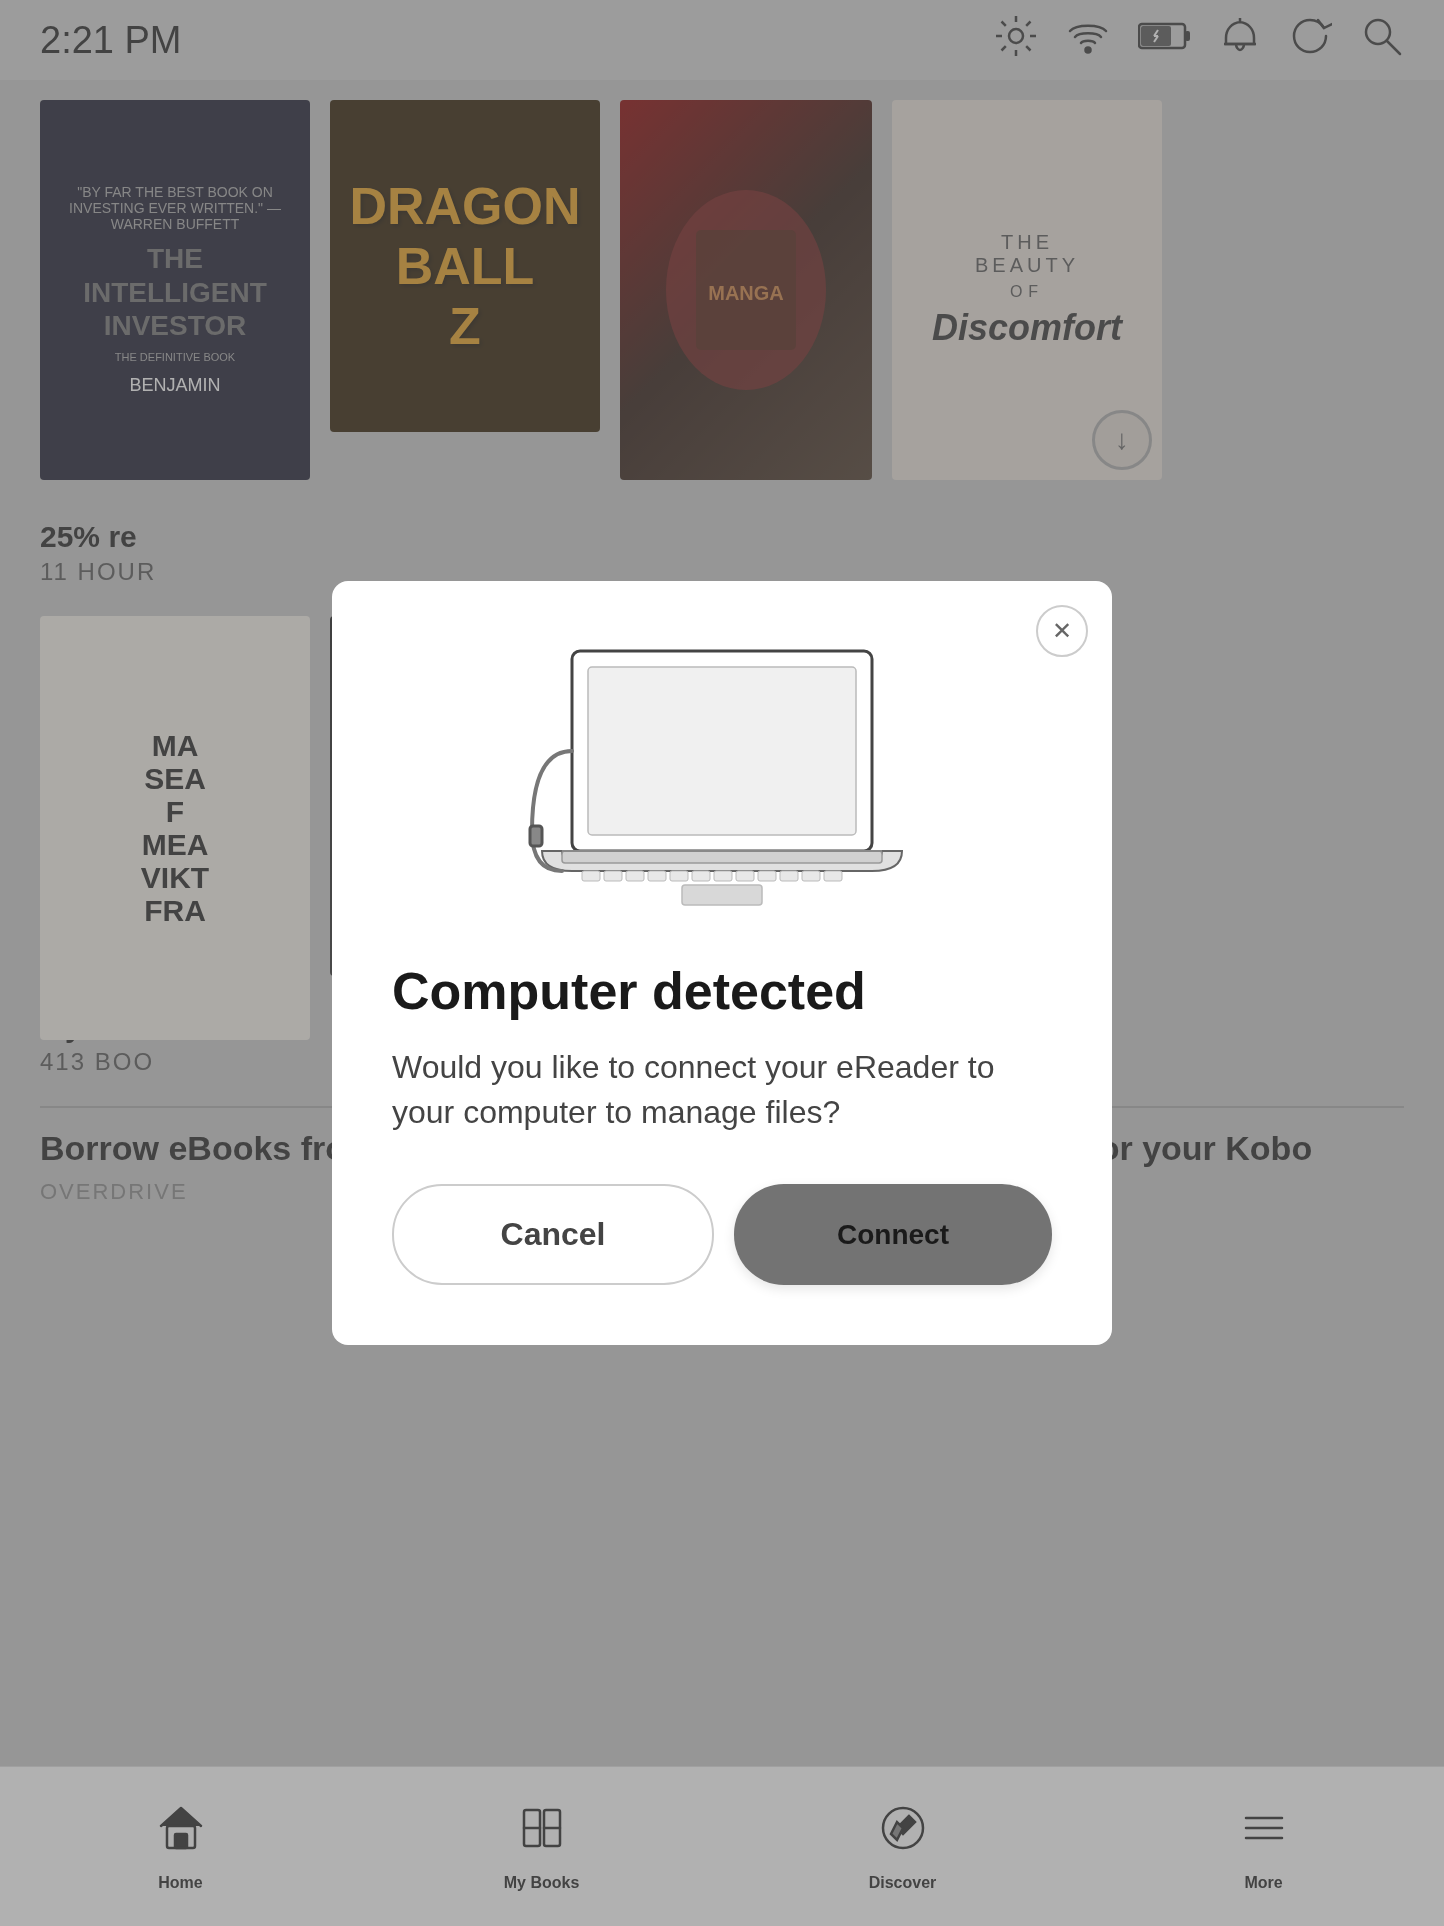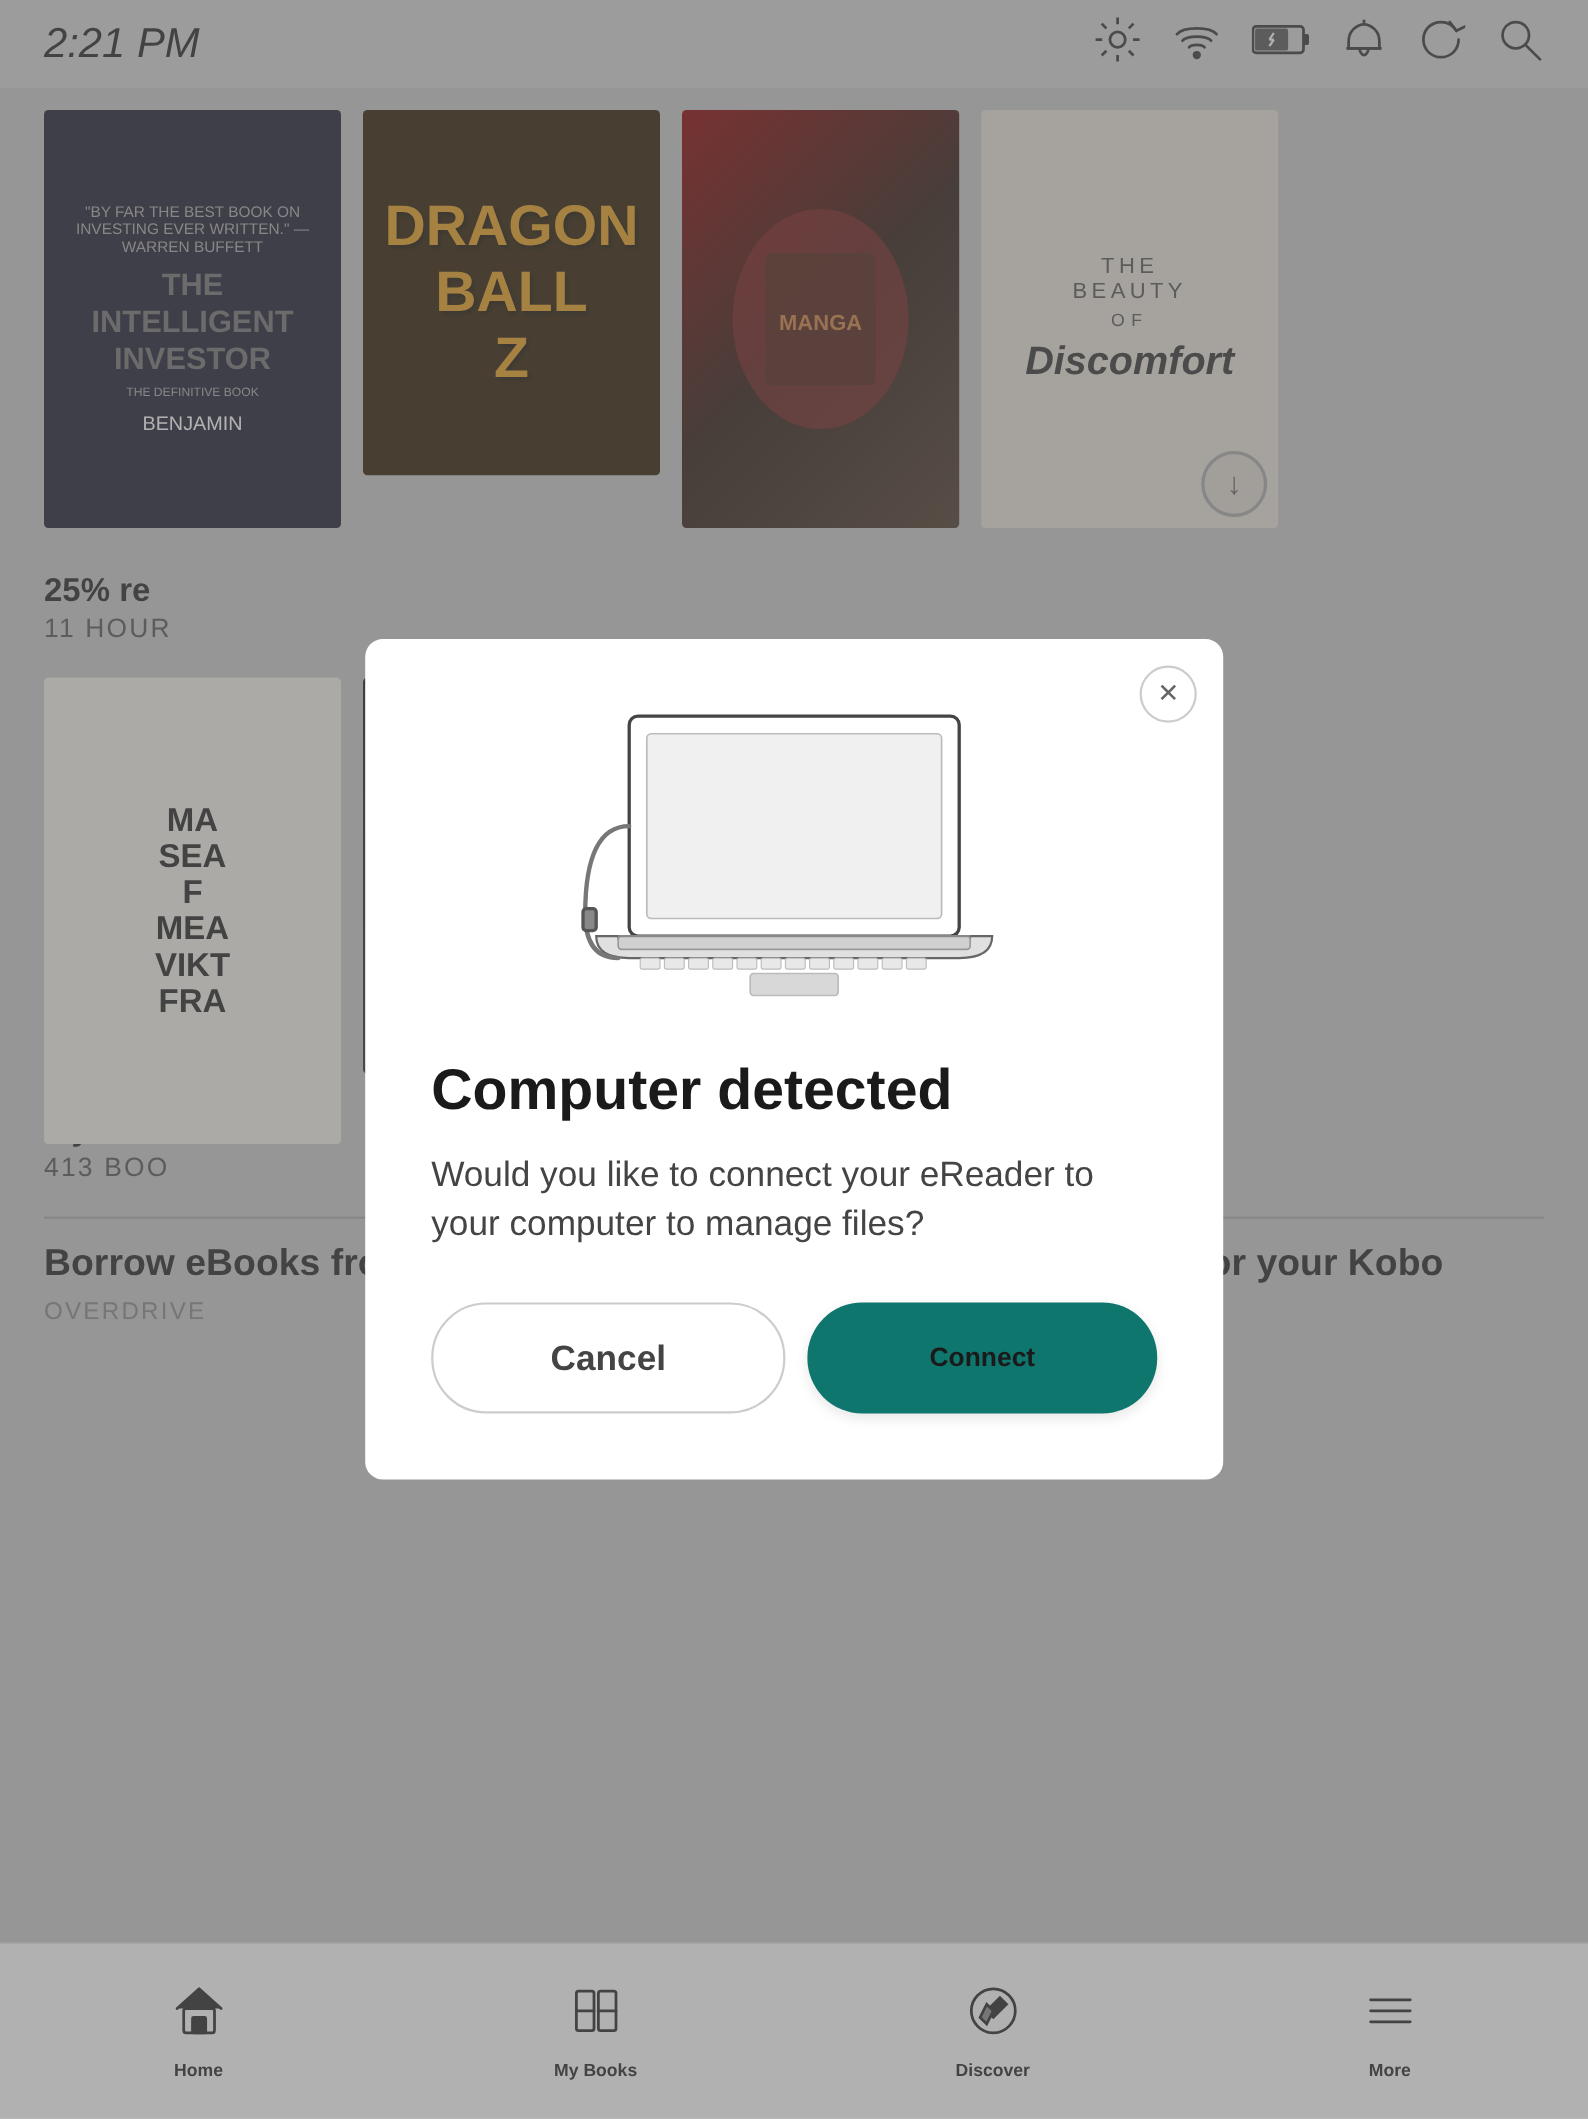--- a/index.html
+++ b/index.html
@@ -20,21 +20,20 @@
       justify-content: space-between;
       padding: 18px 40px;
       background: #d4d4d4;
       height: 80px;
     }
 
     .status-time {
       font-size: 38px;
       font-weight: 500;
       color: #222;
-      font-style: italic;
     }
 
     .status-icons {
       display: flex;
       align-items: center;
       gap: 28px;
     }
 
     .status-icon {
       font-size: 36px;
@@ -414,22 +413,22 @@
       color: #444;
       cursor: pointer;
       text-align: center;
     }
 
     .btn-connect {
       flex: 1;
       padding: 30px;
       border: none;
       border-radius: 50px;
-      background: #0f766e;
-      font-size: 24px;
+      background: #737373;
+      font-size: 28px;
       font-weight: 600;
       color: #1a1a1a;
       cursor: pointer;
       text-align: center;
       box-shadow: 0 4px 12px rgba(0,0,0,0.1);
     }
   </style>
 </head>
 <body>
 

